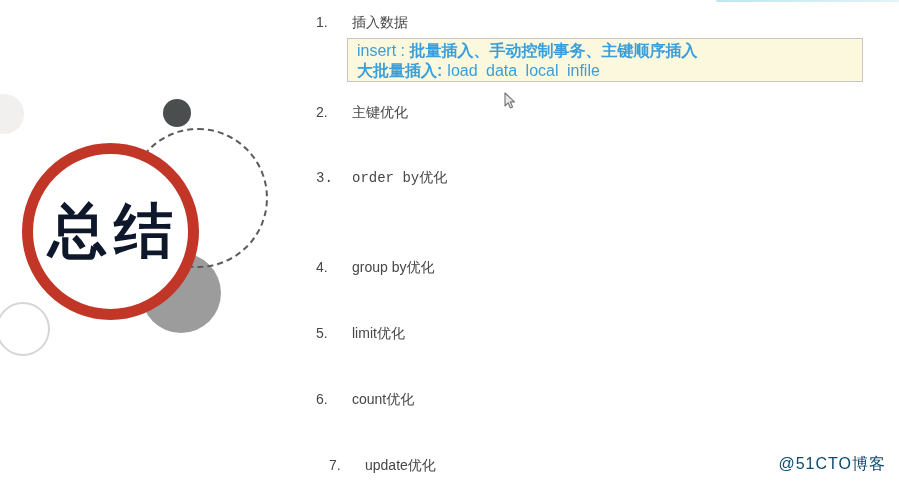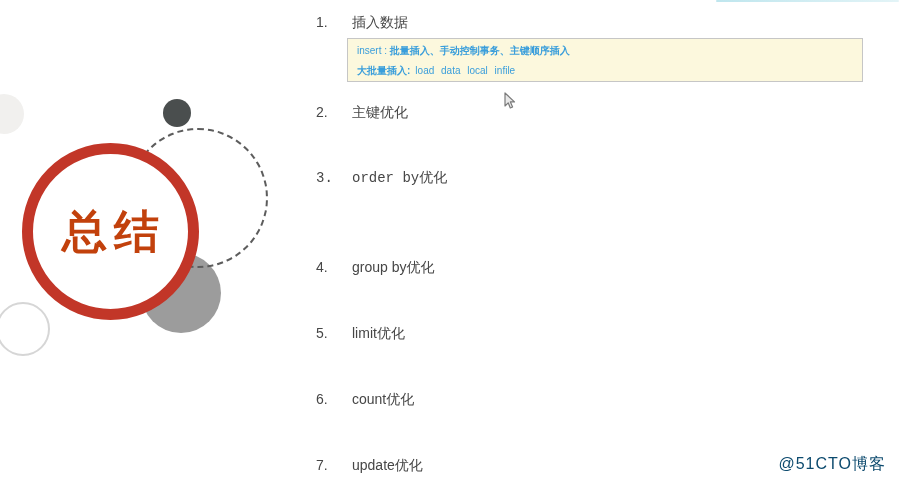--- a/index.html
+++ b/index.html
@@ -25,47 +25,47 @@
   .dashed-circle{left:128px;top:128px;width:140px;height:140px;border:2px dashed #5c5c5c;background:transparent;z-index:3;box-sizing:border-box;}
   .gray-circle{left:141px;top:253px;width:80px;height:80px;background:#9c9c9c;z-index:2;}
   .white-ring-circle{left:-4px;top:302px;width:54px;height:54px;border:2px solid #d6d6d6;background:#ffffff;z-index:1;box-sizing:border-box;}
   .red-badge{
     left:22px;top:143px;width:177px;height:177px;
     border:11px solid #c23628;background:#ffffff;z-index:4;
     box-sizing:border-box;
     display:flex;align-items:center;justify-content:center;
   }
   .red-badge .badge-text{
-    font-size:45px;font-weight:600;color:#c2410c;
+    font-size:59px;font-weight:600;color:#0f172a;
     letter-spacing:7px;text-indent:7px;line-height:1;
     white-space:nowrap;
   }
 
   
   .list-row{
     position:absolute;left:316px;
     font-size:14px;line-height:22px;color:#464646;
     white-space:nowrap;
   }
   .list-row .num{display:inline-block;width:36px;}
   .row-0{top:11px;}
   .row-1{top:101px;}
   .row-2{top:167px;font-family:Liberation Mono, monospace;}
   .row-3{top:256px;}
   .row-4{top:322px;}
   .row-5{top:388px;}
-  .row-6{top:454px;}
+  .row-6{top:454px;margin-left:13px;}
 
   
   .note-box{
     position:absolute;left:347px;top:38px;width:516px;height:44px;
     box-sizing:border-box;
     background:#fcf8dd;border:1px solid #c6c6c6;
     padding:2px 9px;
-    font-size:10px;line-height:20px;color:#3a9edb;
+    font-size:16px;line-height:20px;color:#3a9edb;
     white-space:nowrap;overflow:hidden;
   }
   .note-box .em{font-weight:700;}
   .note-box .loose{word-spacing:4px;margin-left:5px;}
 
   
   .cursor{position:absolute;left:503px;top:92px;width:13px;height:18px;z-index:10;}
 
   
   .watermark{

